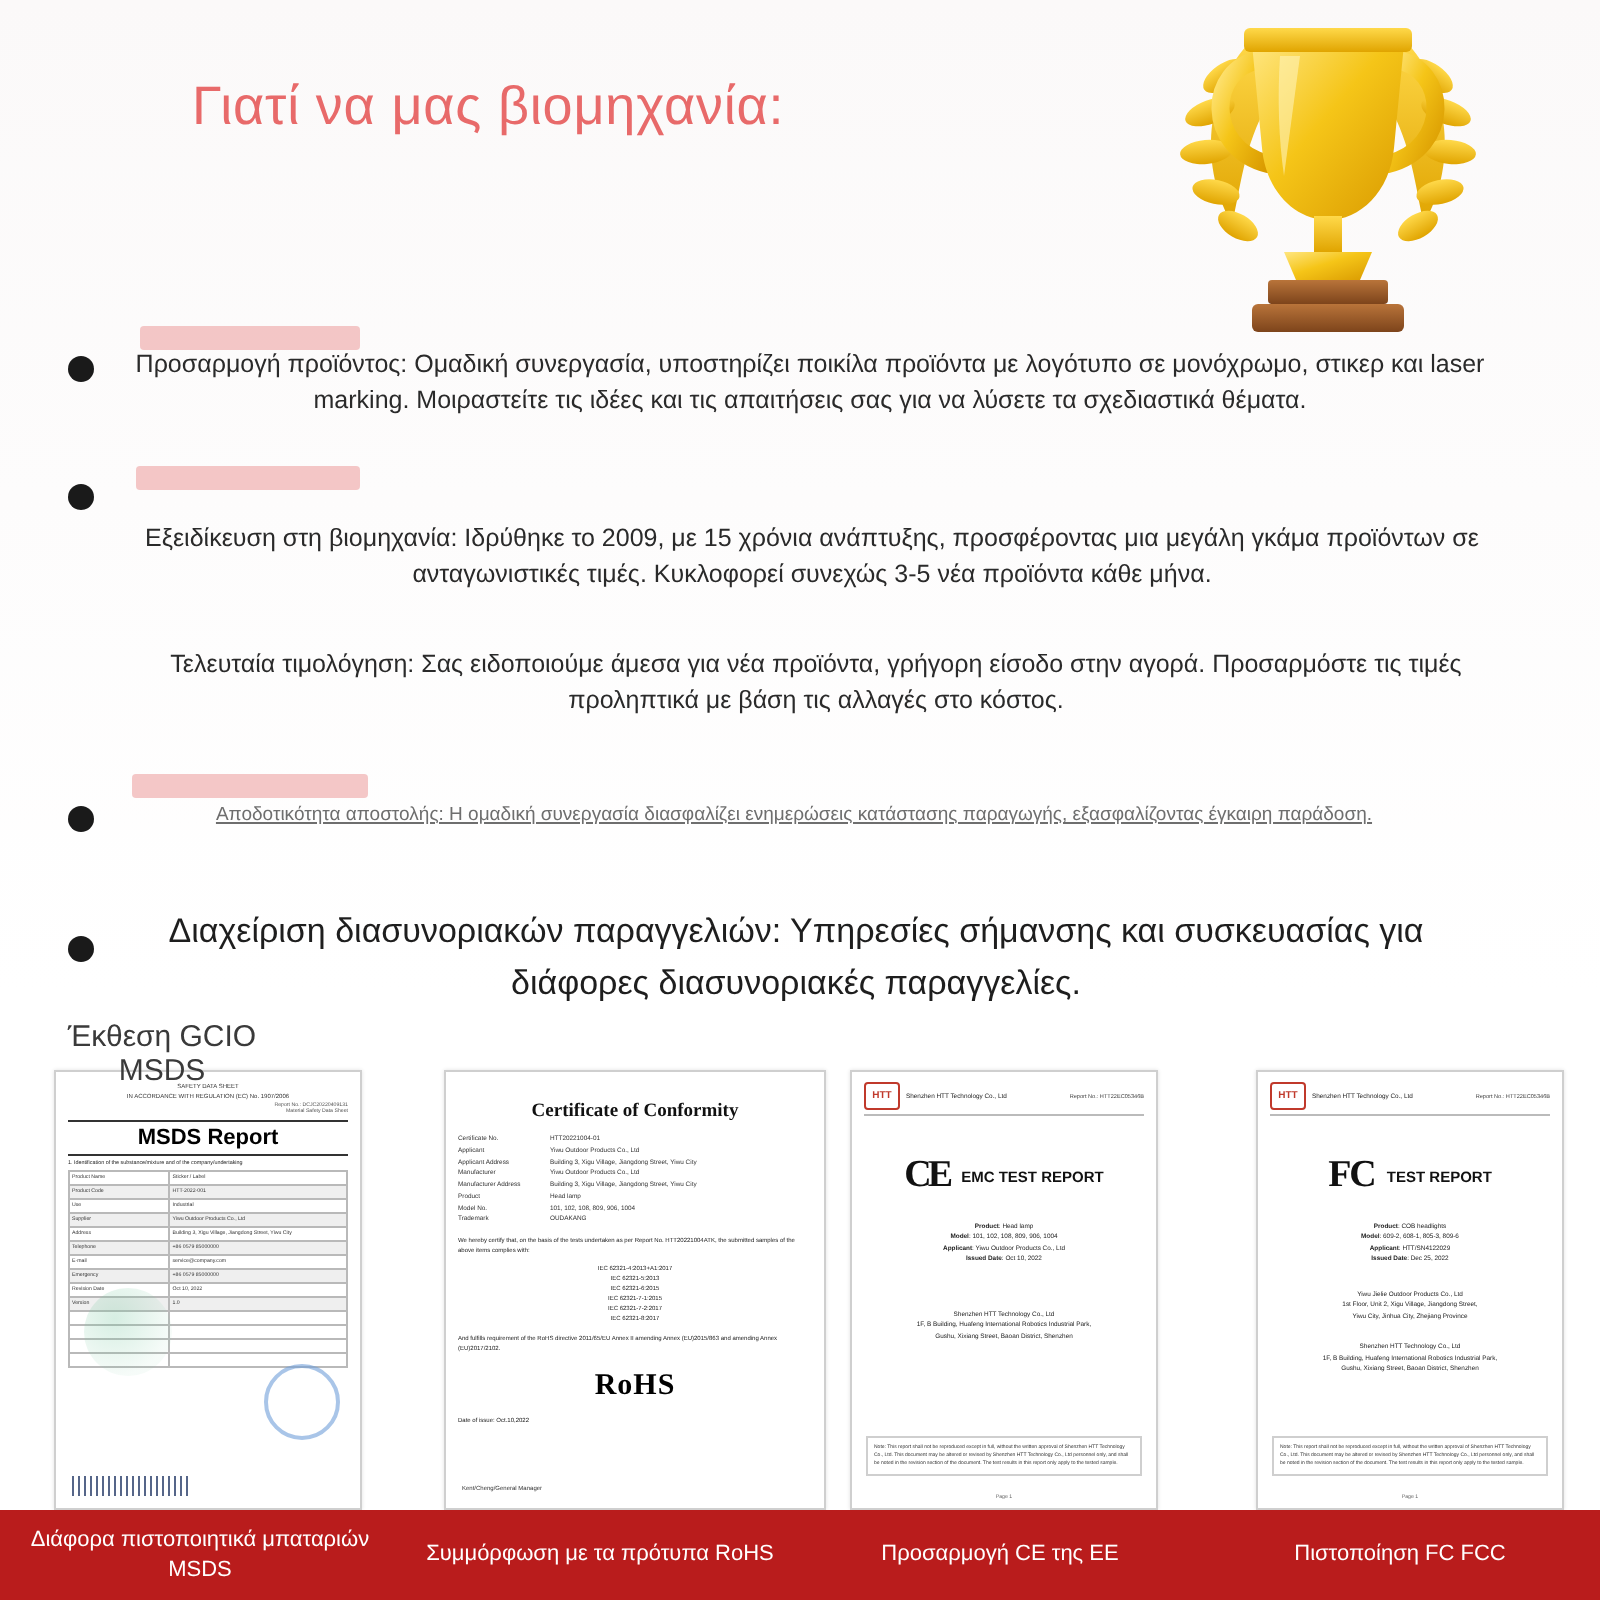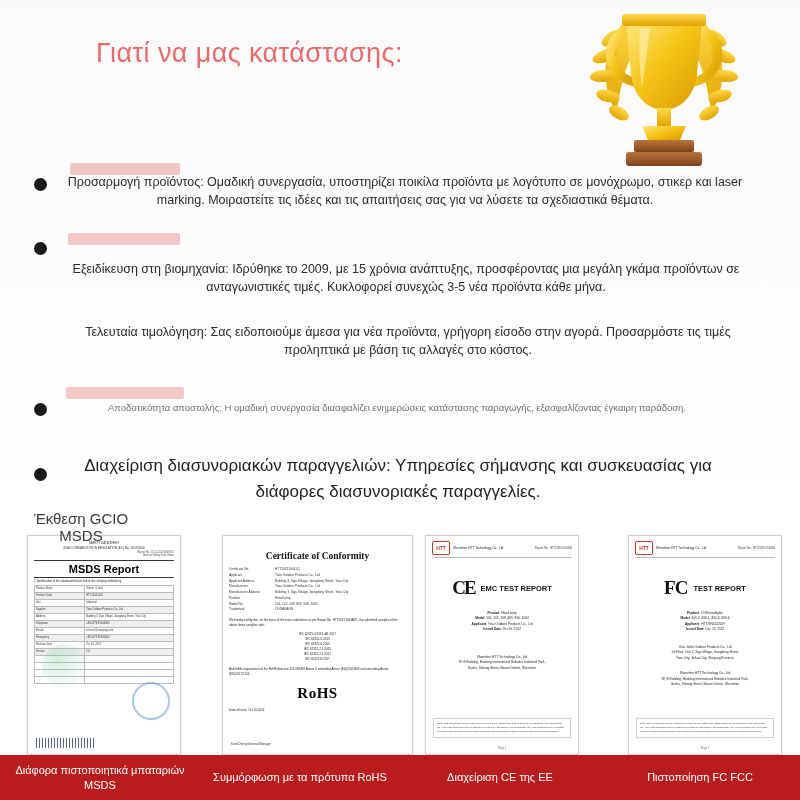--- a/index.html
+++ b/index.html
@@ -99,20 +99,21 @@
     left: 78px; top: 168px; width: 660px;
     font-size: 12.5px;
   }
 
   .f4 .dot { top: 248px; }
   .f4 .ghost-title { top: 232px; left: 66px; width: 118px; }
   .f4 .feature-text {
     left: 62px; top: 246px; width: 670px;
     font-size: 9.5px;
     color: #6e6e6e;
+    text-decoration: underline;
   }
 
   .f5 .dot { top: 313px; }
   .f5 .feature-text {
     left: 62px; top: 298px; width: 672px;
     font-size: 17px;
     color: #1e1e1e;
     line-height: 1.5;
   }
 
@@ -327,21 +328,21 @@
     padding: 0 6px;
     box-sizing: border-box;
   }
 </style>
 </head>
 <body>
 
 <div class="page">
   <div class="bg-wash"></div>
 
-  <div class="header-title">Γιατί να μας κατάστασης:</div>
+  <div class="header-title">Γιατί να μας βιομηχανία:</div>
 
   <div class="trophy">
     <svg viewBox="0 0 200 175" width="200" height="175" aria-hidden="true">
       <defs>
         <linearGradient id="gold" x1="0" y1="0" x2="1" y2="1">
           <stop offset="0%" stop-color="#ffe680"></stop>
           <stop offset="45%" stop-color="#f5c518"></stop>
           <stop offset="100%" stop-color="#d99a00"></stop>
         </linearGradient>
         <linearGradient id="gold2" x1="0" y1="0" x2="0" y2="1">
@@ -595,16 +596,16 @@
 Gushu, Xixiang Street, Baoan District, Shenzhen</div>
         <div class="note">Note: This report shall not be reproduced except in full, without the written approval of Shenzhen HTT Technology Co., Ltd. This document may be altered or revised by Shenzhen HTT Technology Co., Ltd personnel only, and shall be noted in the revision section of the document. The test results in this report only apply to the tested sample.</div>
         <div class="pagenum">Page 1</div>
       </div>
     </div>
   </div>
 
   <div class="footer">
     <div class="footer-cell">Διάφορα πιστοποιητικά μπαταριών MSDS</div>
     <div class="footer-cell">Συμμόρφωση με τα πρότυπα RoHS</div>
-    <div class="footer-cell">Διαχείριση CE της ΕΕ</div>
+    <div class="footer-cell">Προσαρμογή CE της ΕΕ</div>
     <div class="footer-cell">Πιστοποίηση FC FCC</div>
   </div>
 </div>
 
 </body></html>

